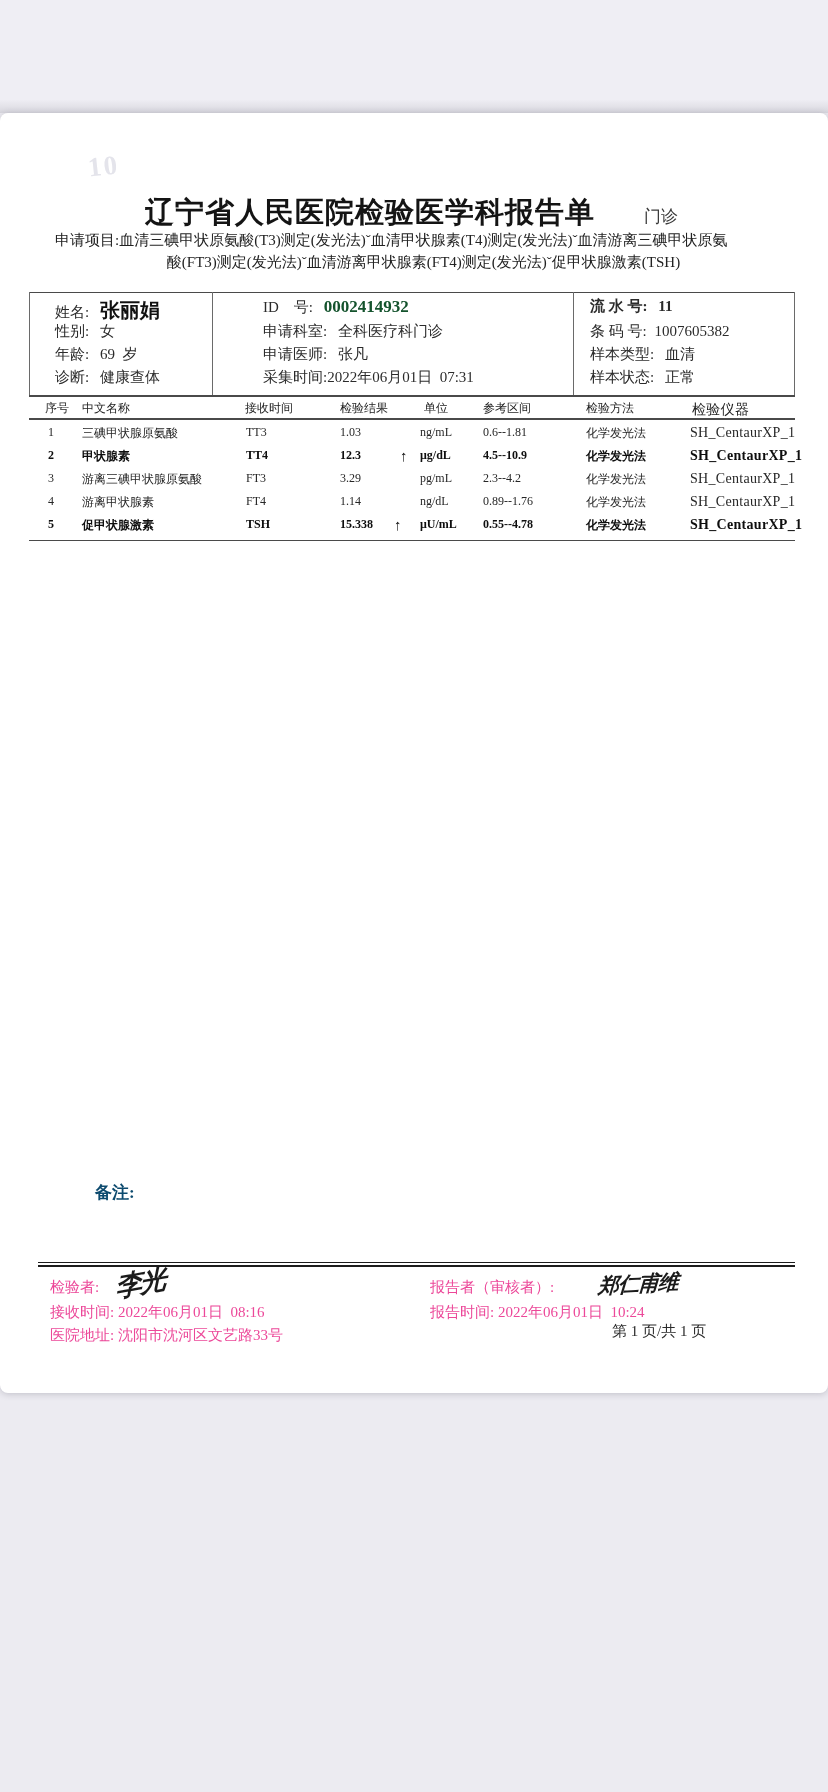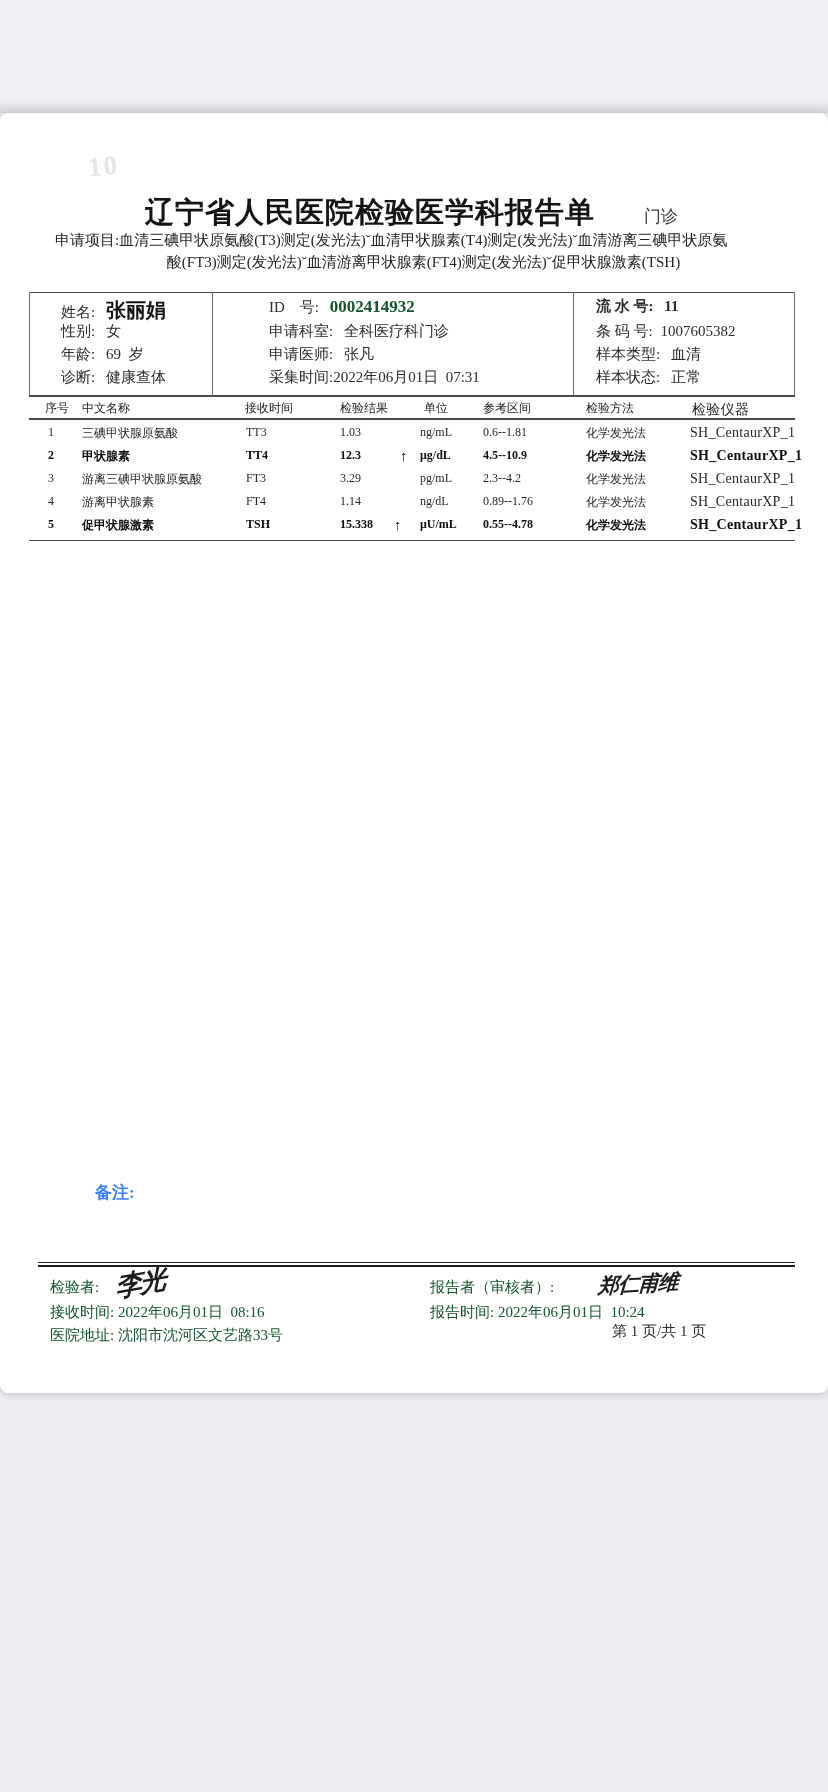--- a/index.html
+++ b/index.html
@@ -31,33 +31,33 @@
     white-space:pre;
   }
   .visit-type{left:644px;top:92px;font-size:17px;color:#3a3a3a;}
   .request-items{
     left:55px;top:116px;width:737px;font-size:15px;line-height:22px;color:#222;
   }
   .request-items .line2{text-align:center;}
   .hline{background:#4a4a4a;}
   .vline{width:1px;background:#6a6a6a;}
   .lbl,.val{white-space:pre;}
-  .info-cell{position:absolute;font-size:15px;color:#2b2b2b;margin-left:6px;}
+  .info-cell{position:absolute;font-size:15px;color:#2b2b2b;}
   .info-cell .val{margin-left:7px;}
   .patient-name{font-size:20px;font-weight:bold;color:#111;}
   .id-val{font-size:17px;font-weight:bold;color:#14532d;}
   .th,.td{position:absolute;font-size:12px;white-space:pre;color:#262626;}
   .th{color:#1d1d1d;}
   .row{position:absolute;left:0;top:0;width:828px;height:21px;}
   .row.bold-row .td{font-weight:bold;color:#0e0e0e;}
   .td.instrument,.th.instrument{font-size:14px;letter-spacing:0.3px;}
   .flag{font-size:15px;}
-  .remark{font-size:17px;font-weight:bold;color:#3b82f6;}
+  .remark{font-size:17px;font-weight:bold;color:#0c4a6e;}
   .disclaimer{font-size:16px;font-weight:bold;color:#101010;white-space:pre;}
-  .foot-lbl{font-size:15px;color:#14532d;white-space:pre;}
+  .foot-lbl{font-size:15px;color:#ec4899;white-space:pre;}
   .signature{
     font-size:27px;font-weight:bold;color:#1b1b1b;
     font-style:italic;transform:rotate(-10deg) skewX(-8deg);
     font-family:"DejaVu Serif","Liberation Serif",serif;letter-spacing:-2px;
   }
   .signature.reporter{font-size:21px;transform:rotate(-3deg) skewX(-6deg);letter-spacing:-1px;}
   .page-info{font-size:15px;color:#2b2b2b;white-space:pre;}
 </style>
 </head>
 <body>

